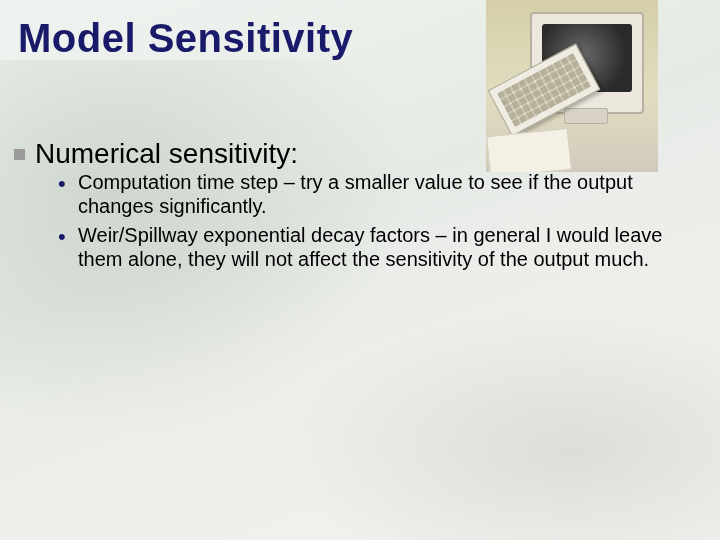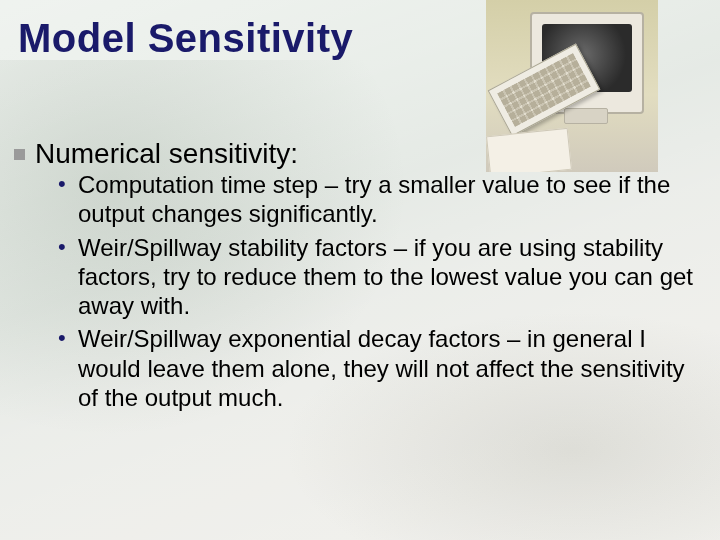--- a/index.html
+++ b/index.html
@@ -59,21 +59,21 @@
     height: 11px;
     background: #9a9a9a;
     margin-right: 10px;
     flex: 0 0 auto;
   }
 
   ul.bullets {
     list-style: none;
     margin: 0 0 0 44px;
     padding: 0;
-    font-size: 24px;
+    font-size: 20px;
     line-height: 1.22;
   }
   ul.bullets > li {
     position: relative;
     padding-left: 20px;
     margin-bottom: 4px;
   }
   ul.bullets > li::before {
     content: "•";
     position: absolute;
@@ -162,17 +162,16 @@
 
   <div class="title">Model Sensitivity</div>
 
   <div class="section">
     <div class="section-head">
       <span class="sq"></span>
       <span>Numerical sensitivity:</span>
     </div>
     <ul class="bullets">
       <li><span>Computation time step – try a smaller value to see if the output changes significantly.</span></li>
-      <li><span>Weir/Spillway stability factors – if you are using stability factors, try to reduce them to the lowest value you can get away with.</span></li>
       <li><span>Weir/Spillway exponential decay factors – in general I would leave them alone, they will not affect the sensitivity of the output much.</span></li>
     </ul>
   </div>
 </div>
 
 </body></html>

